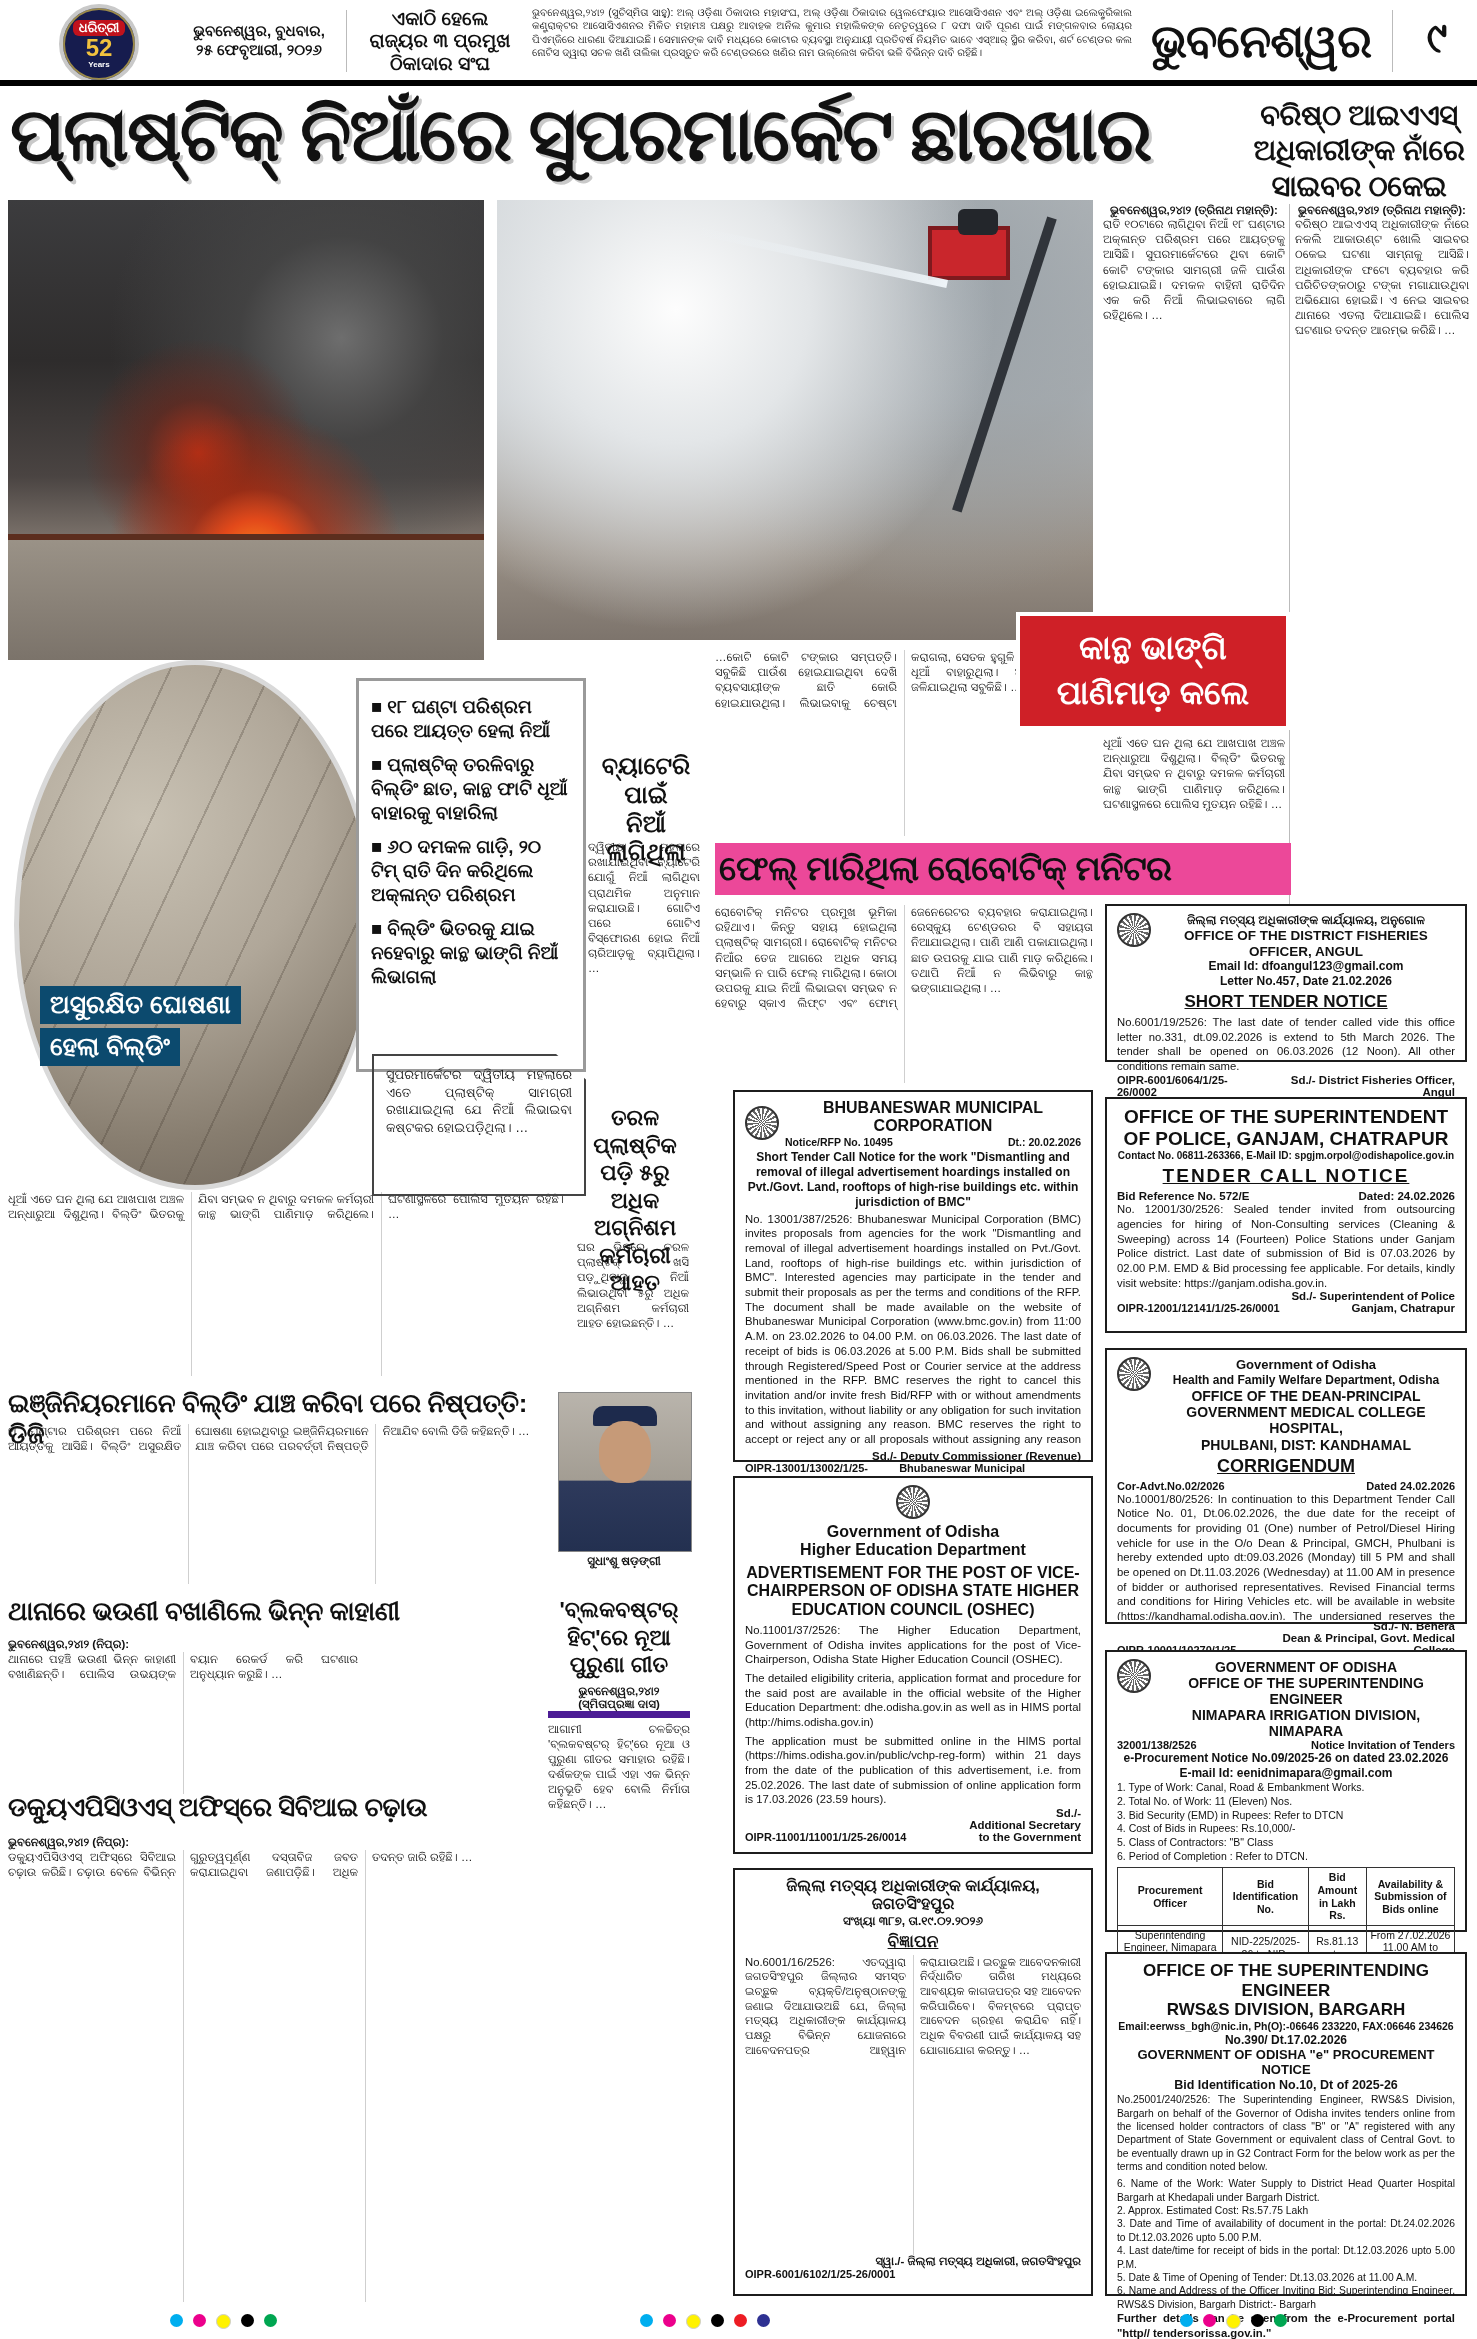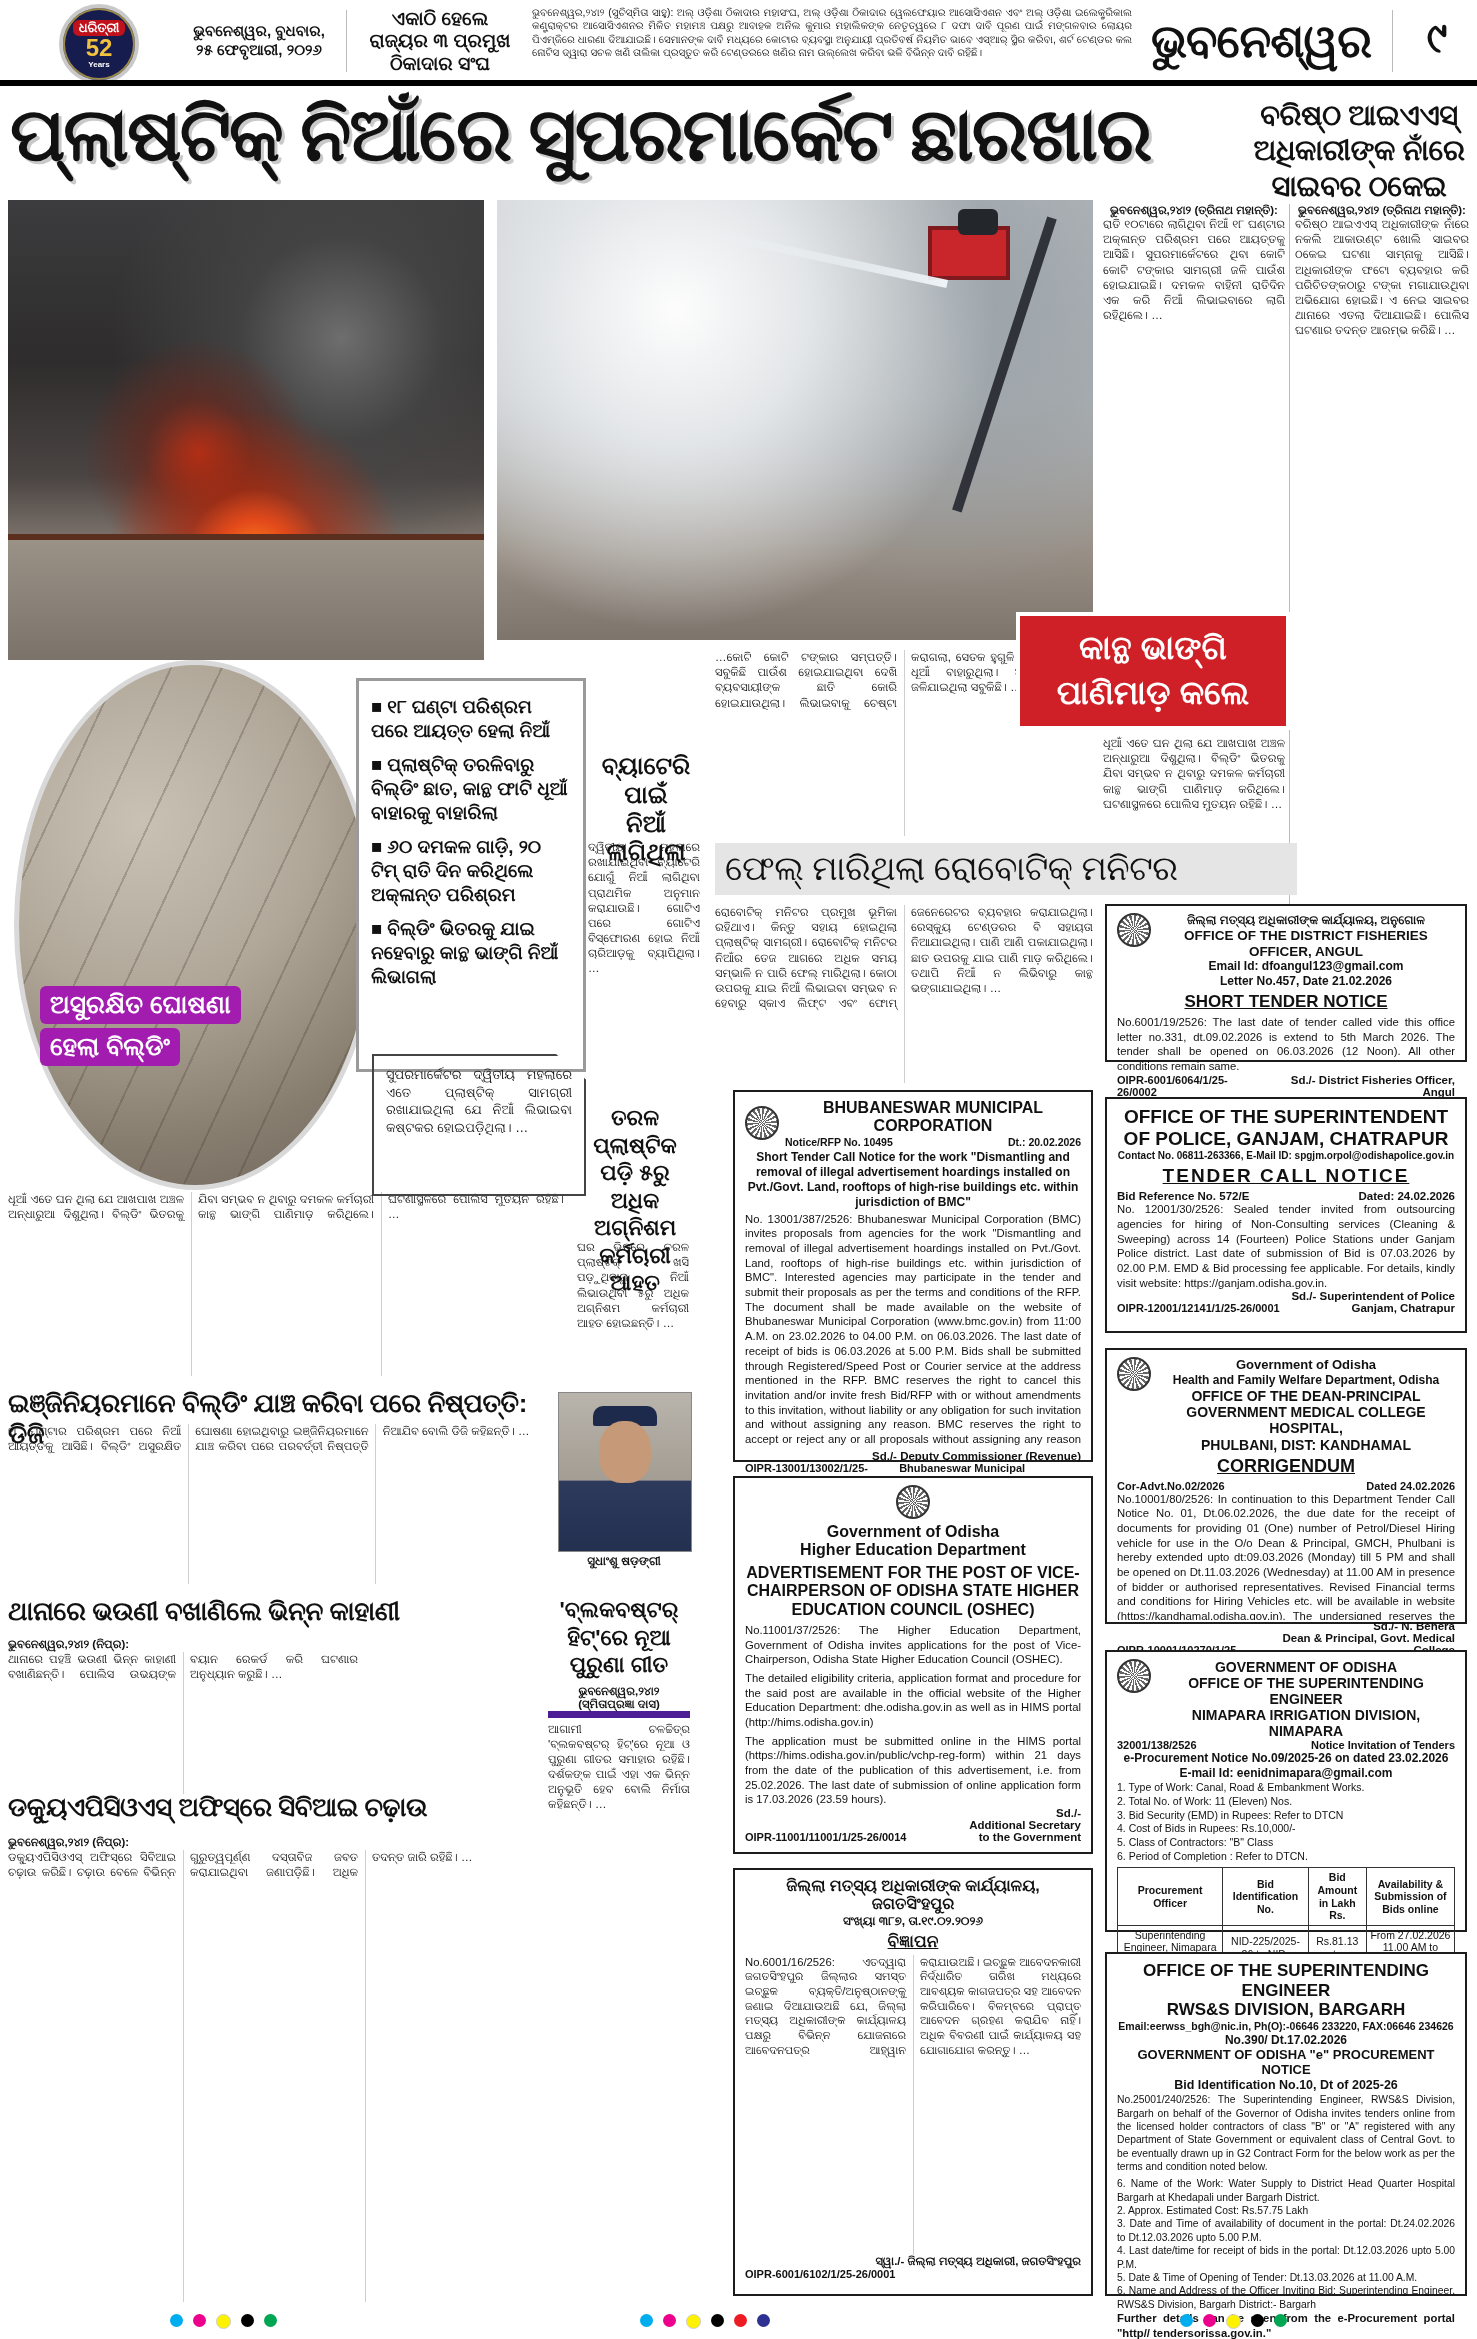--- a/index.html
+++ b/index.html
@@ -36,26 +36,26 @@
       linear-gradient(180deg,#c9ced2 0%,#b7bcc0 45%,#988f85 80%,#7d746c 100%);}
   .crane-arm{position:absolute;right:6%;top:4%;width:10px;height:70%;background:#30343a;transform:rotate(18deg);transform-origin:top;}
   .crane-basket{position:absolute;right:14%;top:6%;width:74px;height:46px;background:#c9262c;border:4px solid #7e1a1e;}
   .crane-men{position:absolute;right:16%;top:2%;width:40px;height:26px;background:#23262b;border-radius:6px;}
   .water-jet{position:absolute;right:24%;top:12%;width:260px;height:8px;background:linear-gradient(90deg,rgba(255,255,255,0),#eef4f8);transform:rotate(12deg);}
   .badge-red{background:#cf2027;border:4px solid #ffffff;color:#fff;font-weight:900;
              font-size:33px;line-height:1.35;text-align:center;display:flex;flex-direction:column;justify-content:center;}
   .inset-circle{border-radius:50%;border:5px solid #d9d9d9;background:
       repeating-linear-gradient(115deg, rgba(60,50,40,0.25) 0 2px, rgba(0,0,0,0) 2px 46px),
       radial-gradient(circle at 35% 30%, #c9c2b4 0%, #b0a799 40%, #877d6f 75%, #6e655a 100%);}
-  .inset-chip{background:#a21caf;color:#fff;font-weight:bold;font-size:25px;padding:4px 10px;display:inline-block;border-radius:6px;}
+  .inset-chip{background:#0c4a6e;color:#fff;font-weight:bold;font-size:25px;padding:4px 10px;display:inline-block;}
   .bullet-box{border:3px solid #9a9a9a;background:#fff;padding:14px 12px;}
   .bullet-item{font-size:18.5px;font-weight:bold;line-height:1.3;margin-bottom:10px;}
   .subhead{font-size:24px;font-weight:bold;line-height:1.2;text-align:center;}
-  .gray-band{background:#e5e5e5;font-size:34px;font-weight:normal;letter-spacing:-0.5px;
-             display:flex;align-items:center;padding-left:10px;}
+  .gray-band{background:#ec4899;font-size:34px;font-weight:bold;letter-spacing:-0.5px;
+             display:flex;align-items:center;padding-left:4px;}
   .pull-quote{border:2px solid #444;padding:10px 12px;font-size:13px;line-height:1.35;
               clip-path:polygon(0 0,86% 0,100% 18%,100% 100%,0 100%);}
   .gov-box{border:2.5px solid #1c1c1c;background:#fff;padding:7px 10px;box-sizing:border-box;}
   .gov-box .t1{font-weight:900;font-size:16px;text-align:center;line-height:1.15;}
   .gov-box .t2{font-weight:bold;font-size:12px;text-align:center;line-height:1.25;}
   .gov-box .hd{font-weight:900;font-size:17px;text-align:center;text-decoration:underline;margin:3px 0;}
   .gov-box .bd{font-size:11.3px;line-height:1.3;text-align:justify;}
   .gov-box .sd{font-size:11.5px;font-weight:bold;text-align:right;}
   .gov-box .oipr{font-size:11px;font-weight:bold;}
   .emblem{width:30px;height:30px;border-radius:50%;border:2px solid #333;display:inline-block;

